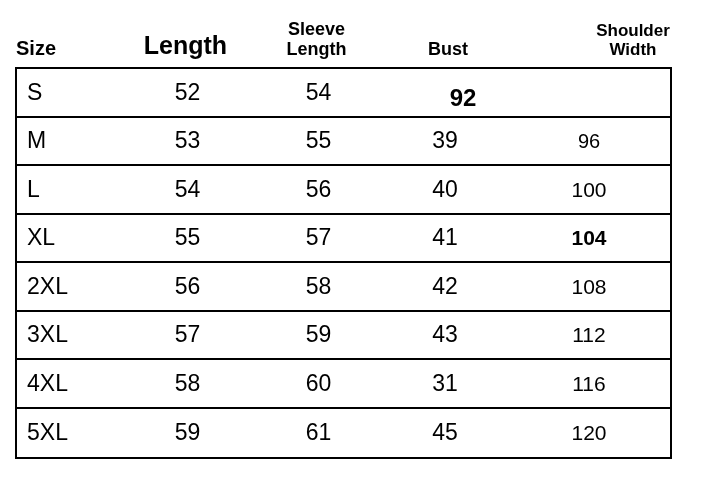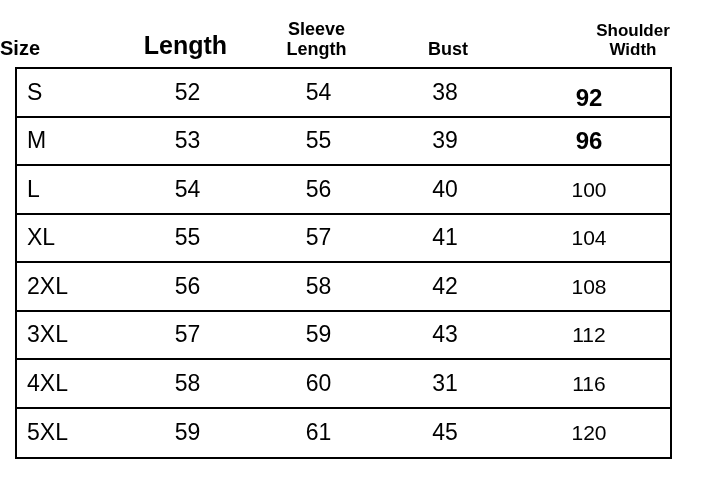--- a/index.html
+++ b/index.html
@@ -33,21 +33,21 @@
   .head-cell {
     box-sizing: border-box;
     display: flex;
     align-items: center;
     justify-content: center;
     font-weight: bold;
     line-height: 1.15;
     text-align: center;
     padding-bottom: 6px;
   }
-  .head-cell.c0 { width: 118px; justify-content: flex-start; font-size: 20px; }
+  .head-cell.c0 { width: 118px; justify-content: flex-start; padding-left: 16px; font-size: 20px; }
   .head-cell.c1 { width: 135px; font-size: 25px; }
   .head-cell.c2 { width: 127px; font-size: 18px; }
   .head-cell.c3 { width: 126px; font-size: 17px; }
   .head-cell.c4 { width: 190px; font-size: 18px; justify-content: flex-start; padding-left: 48px; }
 
   .head-cell .two-line { display: block; }
 
   
   .table-box {
     position: absolute;
@@ -94,23 +94,23 @@
     font-size: 23px;
   }
   .cell.bust {
     width: 162px;
     justify-content: center;
     font-size: 22px;
     font-weight: bold;
   }
   
   .row:nth-child(1) .cell.bust { font-size: 24px; font-weight: bold; margin-top: 12px; }
-  .row:nth-child(2) .cell.bust { font-size: 24px; font-weight: bold; }
+  .row:nth-child(2) .cell.bust { font-size: 20px; font-weight: normal; }
   .row:nth-child(3) .cell.bust { font-size: 21px; font-weight: normal; }
-  .row:nth-child(4) .cell.bust { font-size: 21px; font-weight: normal; }
+  .row:nth-child(4) .cell.bust { font-size: 21px; font-weight: bold; }
   .row:nth-child(5) .cell.bust { font-size: 21px; font-weight: normal; }
   .row:nth-child(6) .cell.bust { font-size: 21px; font-weight: normal; }
   .row:nth-child(7) .cell.bust { font-size: 21px; font-weight: normal; }
   .row:nth-child(8) .cell.bust { font-size: 21px; font-weight: normal; }
 </style>
 </head>
 <body>
 
 <div id="size-chart">
 
@@ -137,21 +137,20 @@
       </div>
     </div>
   </div>
 
   <div class="table-box">
 
     <div class="row">
       <div class="cell size">S</div>
       <div class="cell len">52</div>
       <div class="cell slv">54</div>
-      <div class="cell shd">38</div>
       <div class="cell bust">92</div>
     </div>
 
     <div class="row">
       <div class="cell size">M</div>
       <div class="cell len">53</div>
       <div class="cell slv">55</div>
       <div class="cell shd">39</div>
       <div class="cell bust">96</div>
     </div>

